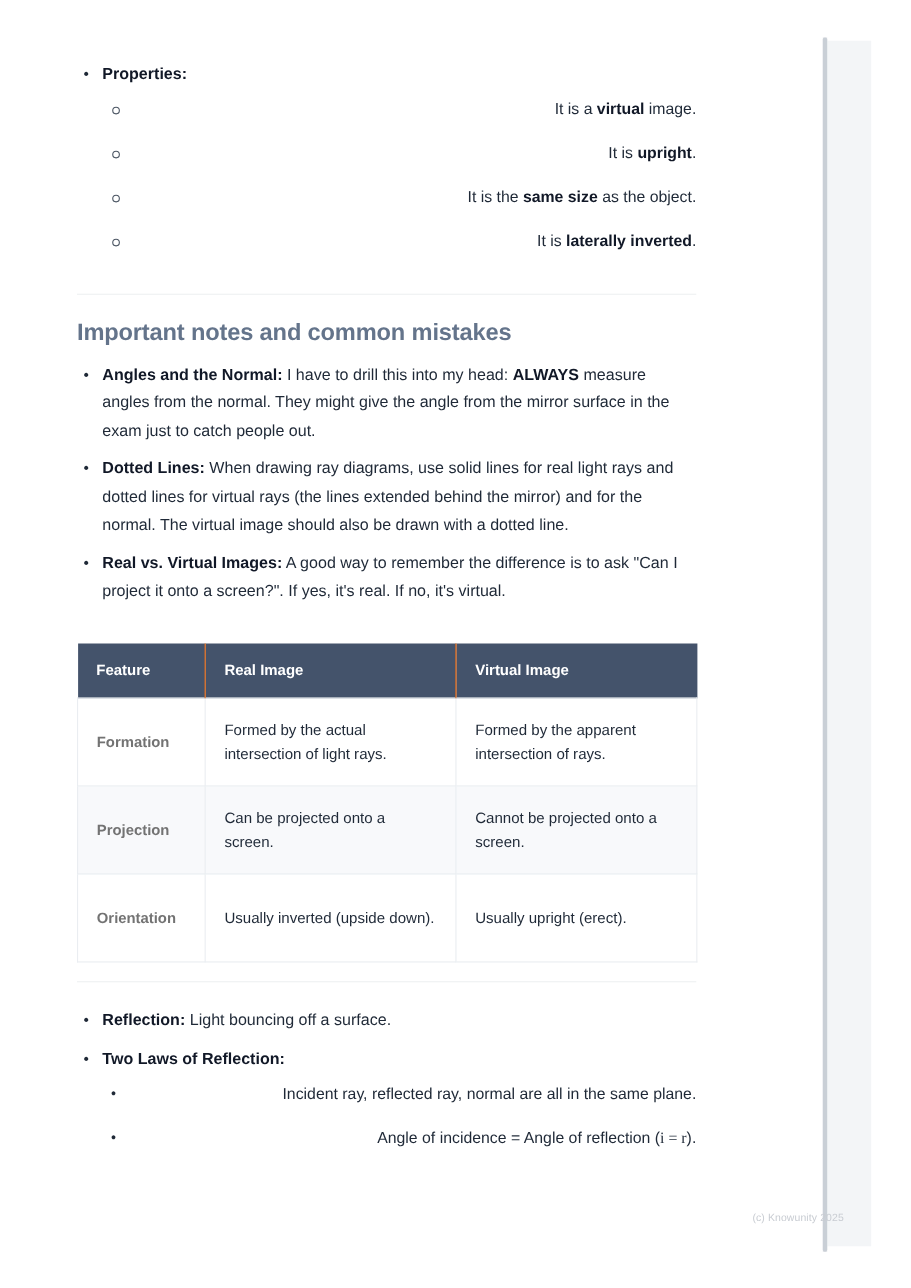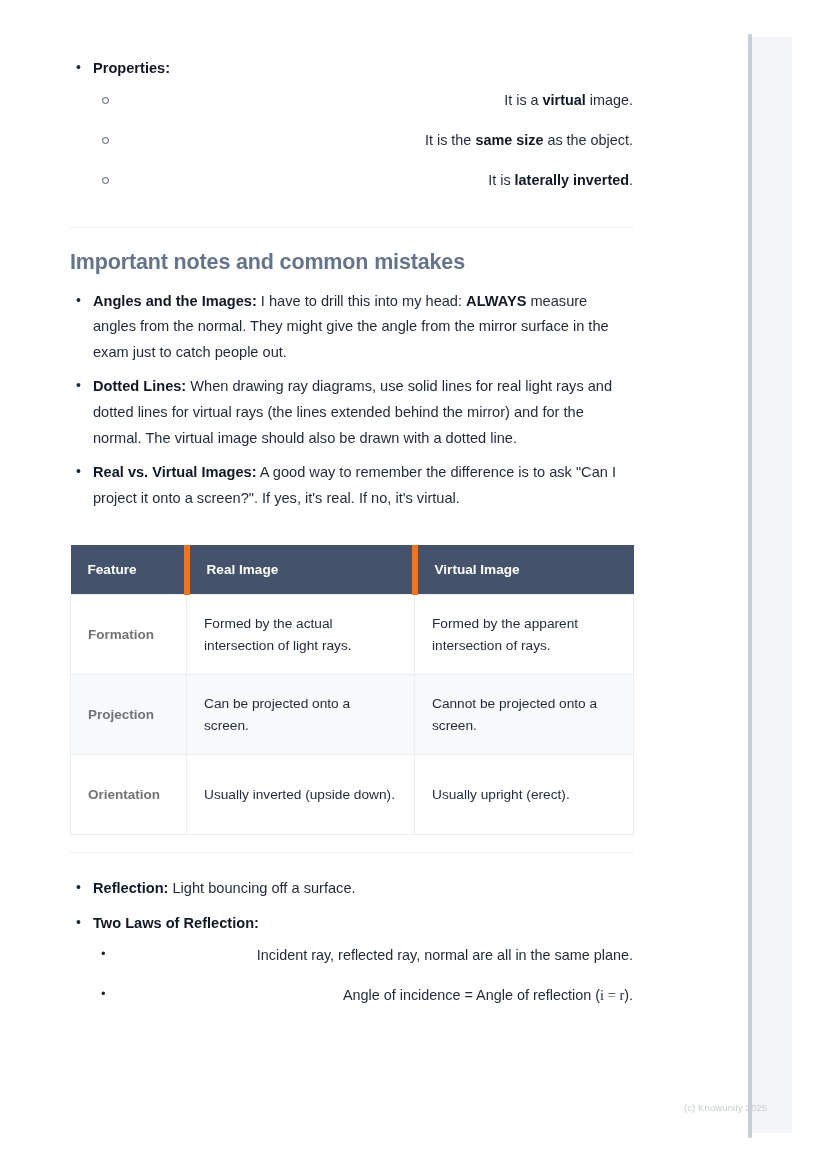--- a/index.html
+++ b/index.html
@@ -132,21 +132,21 @@
     table-layout: fixed;
     margin: 0;
   }
   table.cmp th {
     background: #44536b;
     color: #ffffff;
     font-size: 13.6px;
     font-weight: bold;
     text-align: left;
     padding: 17px 17px 17px 17px;
-    border-right: 6px solid #f97316;
+    border-right: 1px solid #f97316;
     vertical-align: middle;
   }
   table.cmp th:last-child { border-right: 0; }
   table.cmp td {
     font-size: 13.7px;
     line-height: 22px;
     color: #1f2937;
     padding: 16px 17px;
     border: 1px solid #eaedf1;
     vertical-align: middle;
@@ -184,35 +184,36 @@
 </head>
 <body>
 
 <div id="doc">
 
   <ul class="lvl1">
     <li>
       <strong>Properties:</strong>
       <ul class="lvl2 hollow">
         <li><span>It is a </span><b>virtual</b><span> image.</span></li>
+        <li><span>It is </span><b>upright</b><span>.</span></li>
         <li><span>It is the </span><b>same size</b><span> as the object.</span></li>
         <li><span>It is </span><b>laterally inverted</b><span>.</span></li>
       </ul>
     </li>
   </ul>
 
   <div class="gap-c"></div>
   <hr class="rule">
   <div class="gap-b"></div>
 
   <h2 class="section-title">Important notes and common mistakes</h2>
 
   <ul class="lvl1">
     <li>
-      <b>Angles and the Images:</b><span> I have to drill this into my head: </span><b>ALWAYS</b><span> measure angles from the normal. They might give the angle from the mirror surface in the exam just to catch people out.</span>
+      <b>Angles and the Normal:</b><span> I have to drill this into my head: </span><b>ALWAYS</b><span> measure angles from the normal. They might give the angle from the mirror surface in the exam just to catch people out.</span>
     </li>
     <li>
       <b>Dotted Lines:</b><span> When drawing ray diagrams, use solid lines for real light rays and dotted lines for virtual rays (the lines extended behind the mirror) and for the normal. The virtual image should also be drawn with a dotted line.</span>
     </li>
     <li>
       <b>Real vs. Virtual Images:</b><span> A good way to remember the difference is to ask "Can I project it onto a screen?". If yes, it's real. If no, it's virtual.</span>
     </li>
   </ul>
 
   <div class="gap-d"></div>

